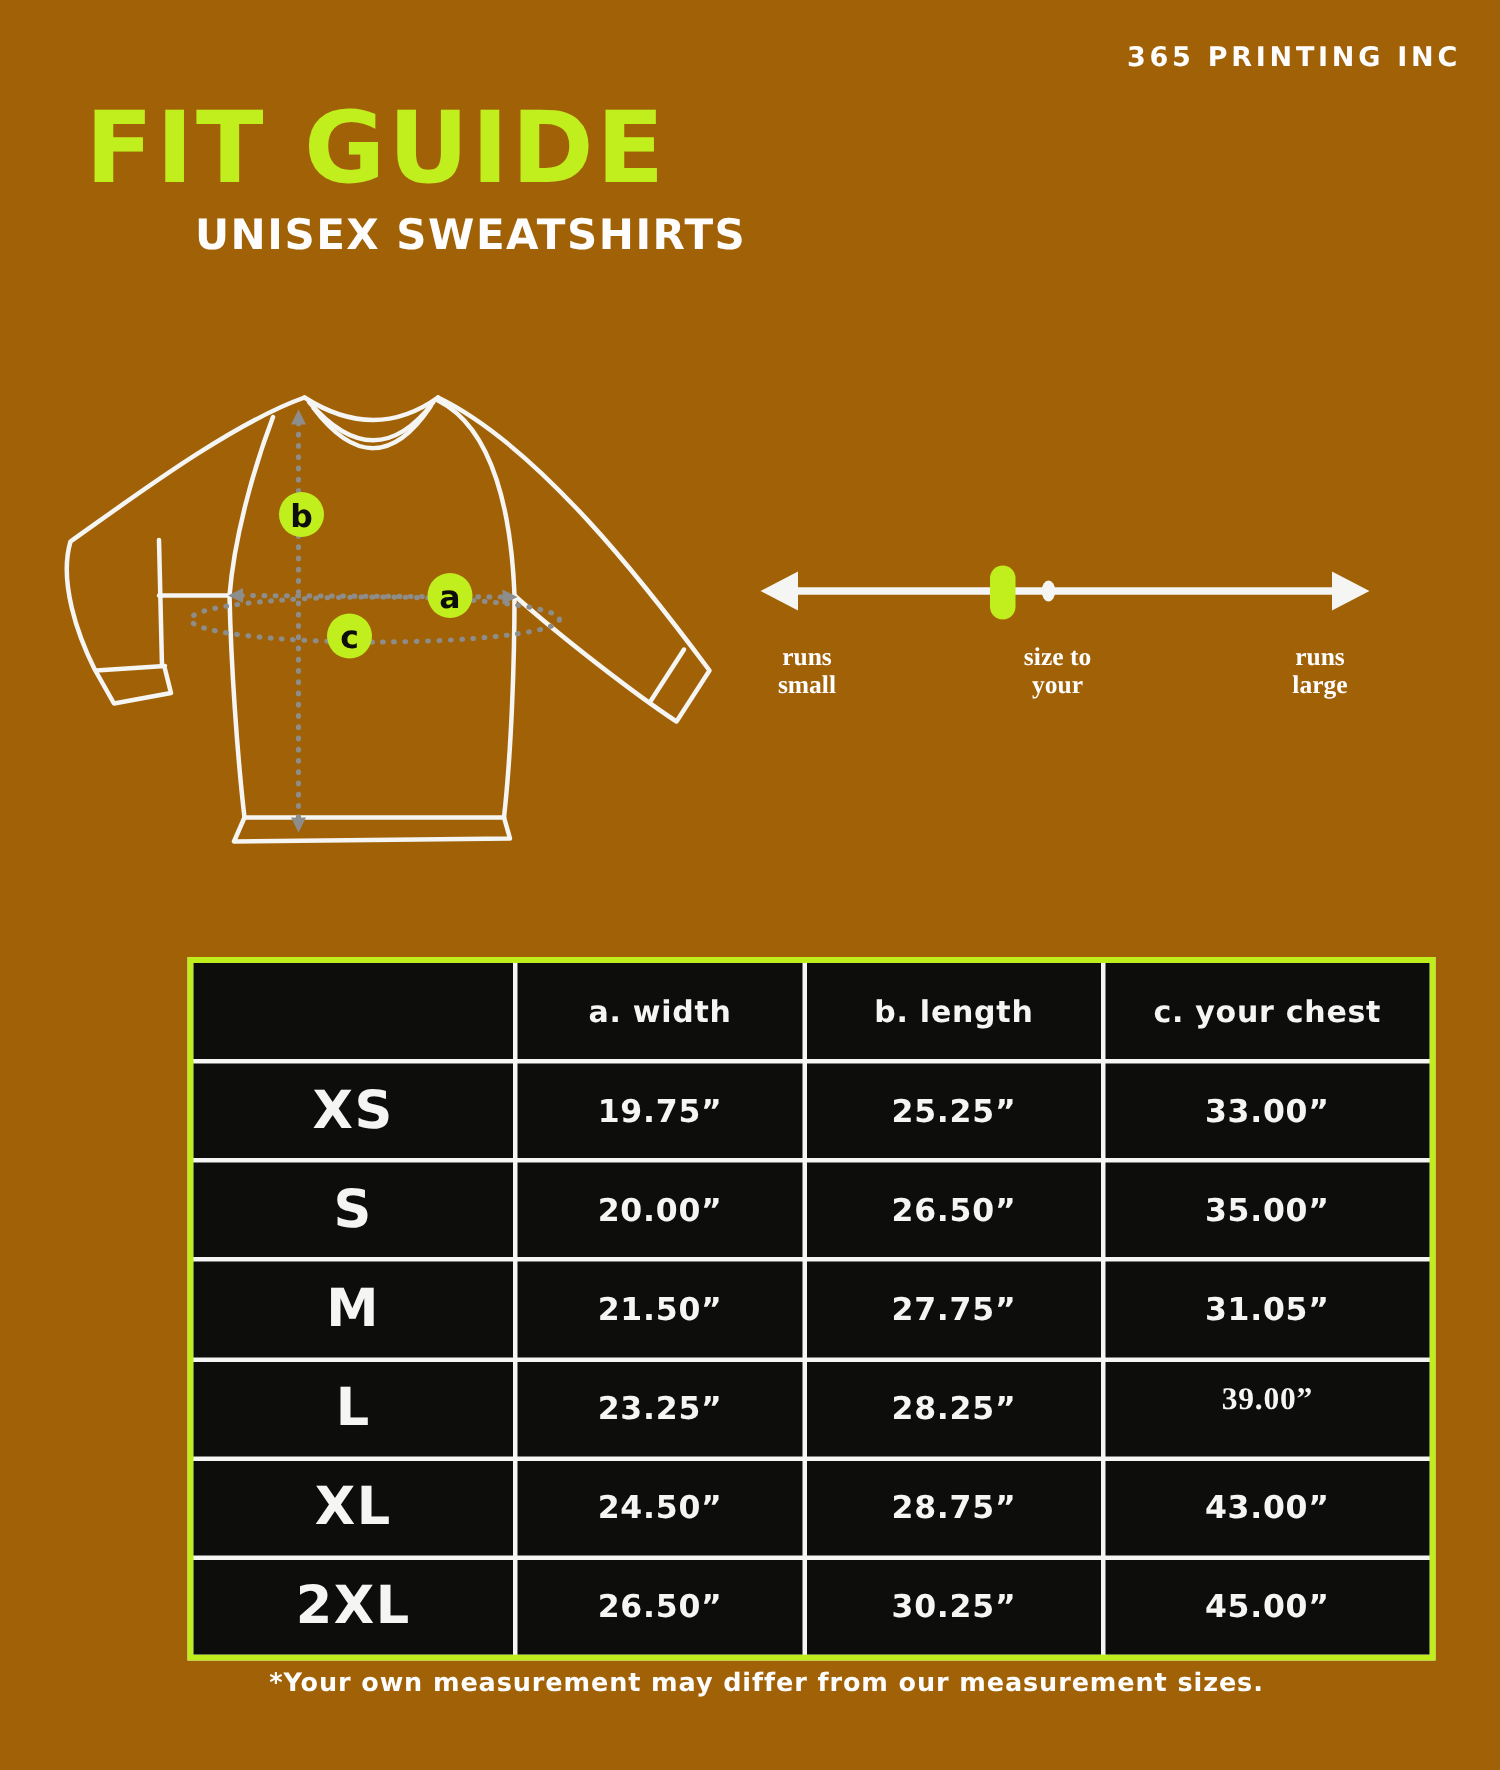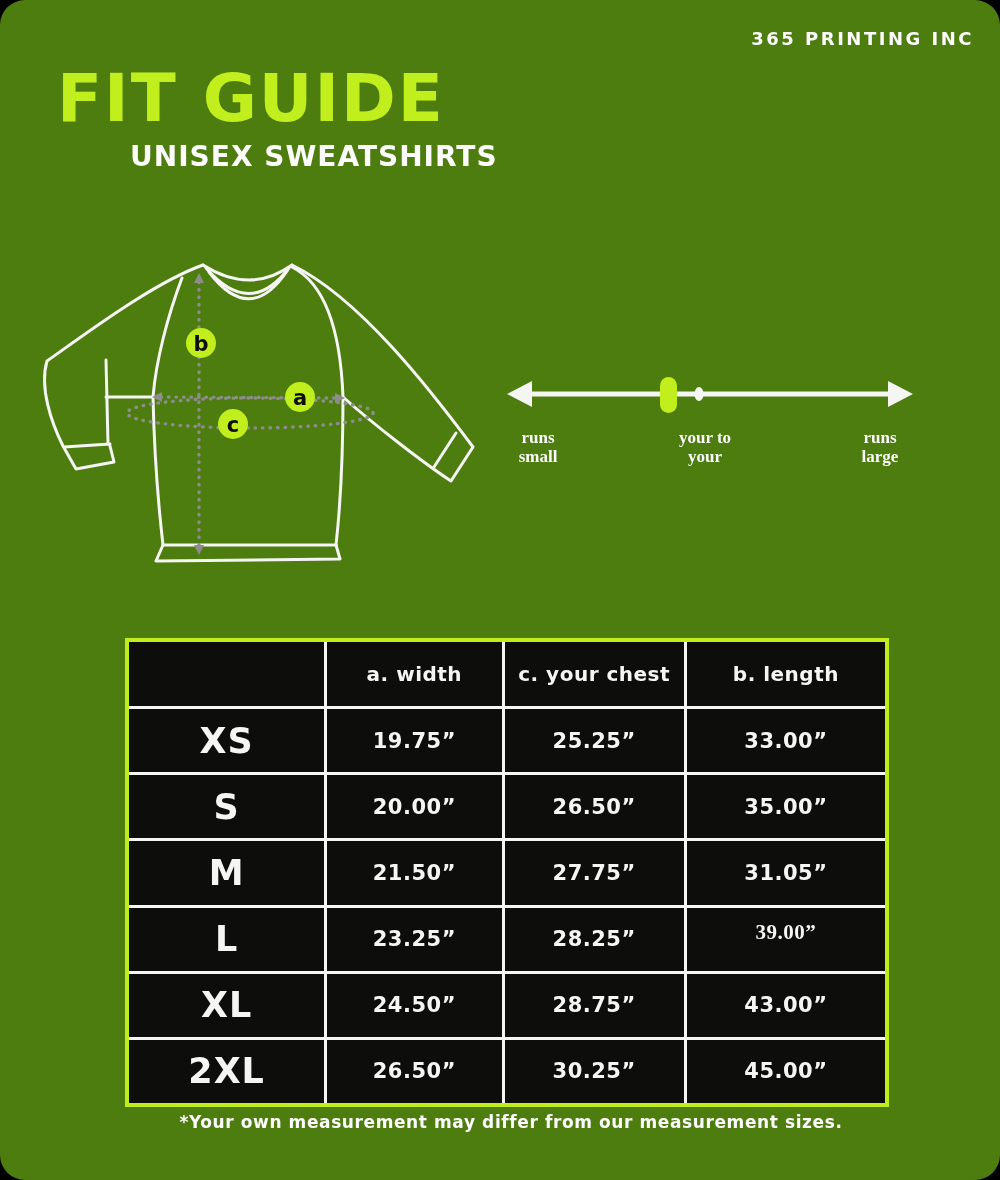--- a/index.html
+++ b/index.html
@@ -1,38 +1,38 @@
 <!DOCTYPE html>
 <html><head>
 <meta charset="utf-8">
 <style>
   html,body{margin:0;padding:0;background:#000;}
   #page{
     position:relative;width:1000px;height:1180px;overflow:hidden;
-    background:#4d7c0f;
+    background:#a16207;
     font-family:"DejaVu Sans","Liberation Sans",sans-serif;
-    font-weight:bold;color:#f5f5f3;border-radius:25px;
+    font-weight:bold;color:#f5f5f3;
   }
   .abs{position:absolute;}
   #brand{top:28px;right:26px;font-size:18px;letter-spacing:2.5px;color:#fdfdfd;}
   #title{top:60px;left:57px;font-size:66px;letter-spacing:2px;color:#c1ef1d;}
   #subtitle{top:140px;left:130px;font-size:28px;letter-spacing:1px;color:#fdfdfd;}
   #garment-svg{left:30px;top:240px;}
   #scale-svg{left:505px;top:368px;}
   .scale-label{top:428px;text-align:center;font-size:17px;line-height:19px;color:#fdfdfd;width:120px;font-family:Liberation Serif, serif;}
   #scale-label-left{left:478px;}
   #scale-label-center{left:645px;}
   #scale-label-right{left:820px;}
   .outline{fill:none;stroke:#f5f5f3;stroke-width:3;stroke-linejoin:round;stroke-linecap:round;}
   .dotted{fill:none;stroke:#8d8d8b;stroke-width:3.4;stroke-linecap:round;stroke-dasharray:0.5 7;}
   .dot-arrow{fill:#8d8d8b;}
   .marker-circle{fill:#c1ef1d;}
   .marker-letter{fill:#0d0d0b;font-family:"DejaVu Sans","Liberation Sans",sans-serif;font-weight:bold;font-size:21px;text-anchor:middle;}
   #size-table{
-    left:125px;top:638px;width:764px;height:469px;
+    left:125px;top:638px;width:832px;height:469px;
     border:4px solid #c0ee1d;background:#f5f5f3;
     display:grid;grid-template-columns:196fr 175fr 180fr 199fr;
     grid-template-rows:66fr repeat(6,65fr);gap:3px;box-sizing:border-box;
   }
   .cell{background:#0d0d0b;display:flex;align-items:center;justify-content:center;}
   .cell.hdr{font-size:20px;letter-spacing:0.5px;}
   .cell.size{font-size:35px;letter-spacing:1px;text-align:center;}
   .cell.val{font-size:21px;letter-spacing:0.5px;}
   .cell.raised span{transform:translateY(-7px);display:inline-block;font-family:Liberation Serif, serif;}
   #footnote{top:1112px;left:11px;width:1000px;text-align:center;font-size:17px;letter-spacing:0.6px;color:#fdfdfd;}
@@ -105,33 +105,33 @@
     <polygon points="2,26 27,13 27,39" fill="#f5f5f3"></polygon>
     <polygon points="408,26 383,13 383,39" fill="#f5f5f3"></polygon>
     <rect x="155" y="9" width="17" height="36" rx="8.5" fill="#c1ef1d"></rect>
     <ellipse cx="194" cy="26" rx="4.5" ry="7" fill="#f5f5f3"></ellipse>
   </svg>
   <div id="scale-label-left" class="abs scale-label">
     <div>runs</div>
     <div>small</div>
   </div>
   <div id="scale-label-center" class="abs scale-label">
-    <div>your to</div>
+    <div>size to</div>
     <div>your</div>
   </div>
   <div id="scale-label-right" class="abs scale-label">
     <div>runs</div>
     <div>large</div>
   </div>
 
   <div id="size-table" class="abs">
     <div class="cell hdr"></div>
     <div class="cell hdr">a. width</div>
+    <div class="cell hdr">b. length</div>
     <div class="cell hdr">c. your chest</div>
-    <div class="cell hdr">b. length</div>
 
     <div class="cell size">XS</div>
     <div class="cell val">19.75”</div>
     <div class="cell val">25.25”</div>
     <div class="cell val">33.00”</div>
 
     <div class="cell size">S</div>
     <div class="cell val">20.00”</div>
     <div class="cell val">26.50”</div>
     <div class="cell val">35.00”</div>

